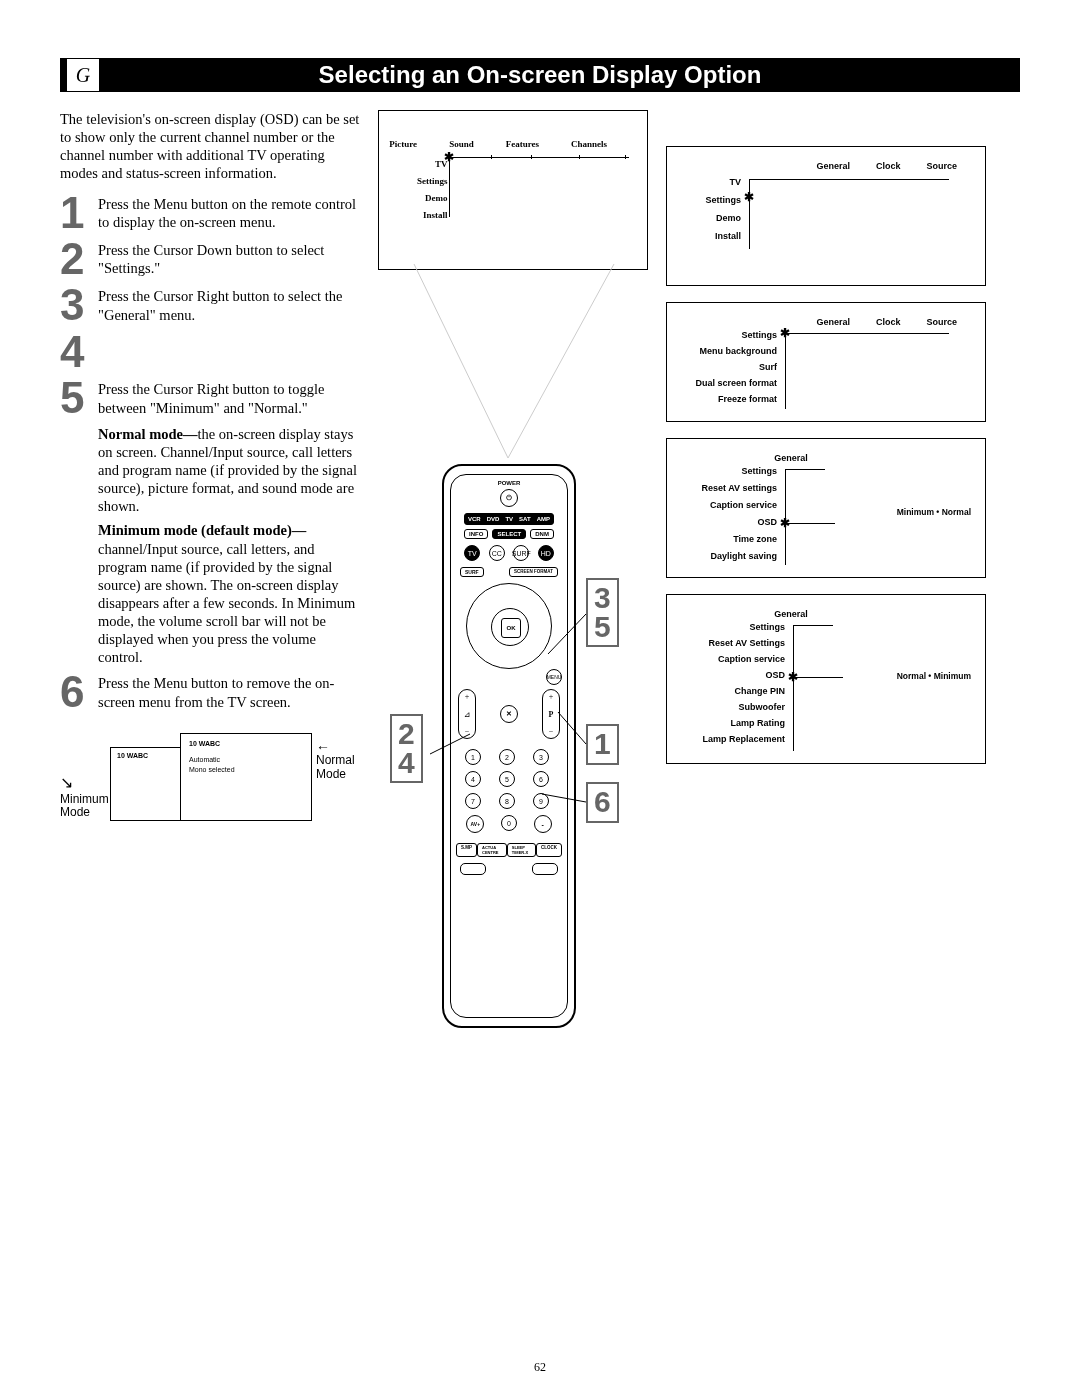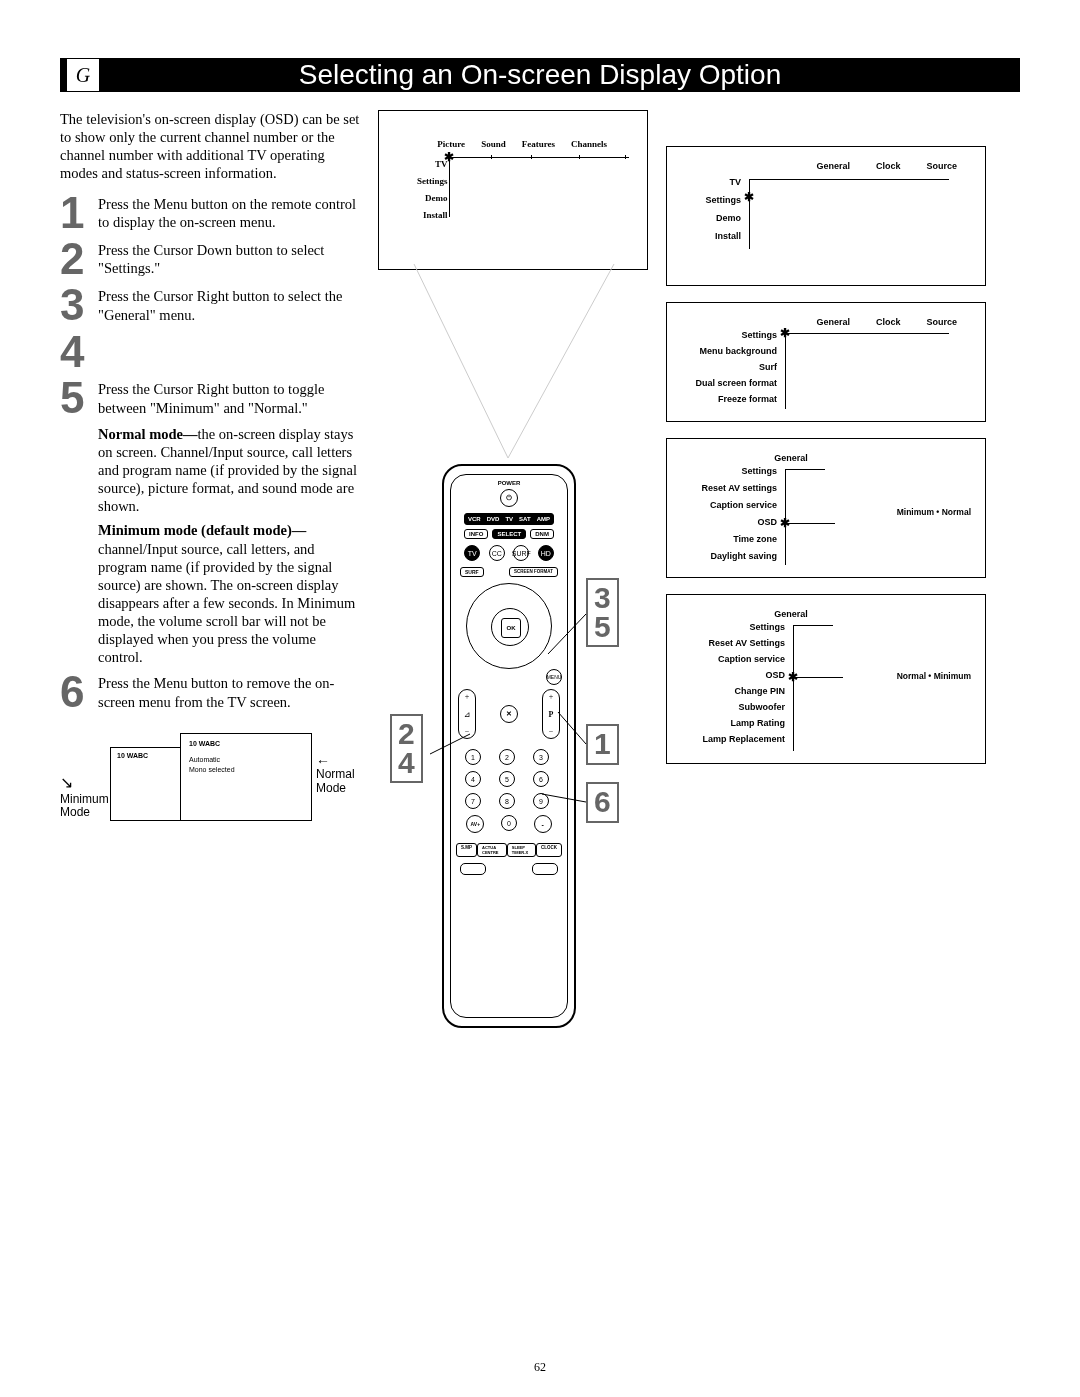--- a/index.html
+++ b/index.html
@@ -37,22 +37,22 @@
     font-style: italic;
     font-family: Georgia, serif;
     font-size: 20px;
     border: 1px solid #000;
     box-sizing: border-box;
   }
   .header-title {
     flex: 1;
     text-align: center;
     font-family: Arial, Helvetica, sans-serif;
-    font-weight: normal;
-    font-size: 28px;
+    font-weight: bold;
+    font-size: 24px;
     padding-right: 40px;
   }
   .columns {
     display: flex;
     gap: 18px;
   }
   .col-left {
     width: 300px;
     font-size: 14.5px;
     line-height: 1.25;
@@ -98,21 +98,21 @@
     box-sizing: border-box;
     font-size: 9px;
     font-weight: bold;
   }
   .menu-top {
     height: 160px;
     padding: 28px 20px 10px 20px;
   }
   .md-row-top {
     display: flex;
-    gap: 16px;
+    gap: 32px;
     justify-content: flex-end;
     margin-right: 20px;
   }
   .md-col-left {
     position: absolute;
     left: 38px;
     top: 45px;
     text-align: right;
     line-height: 17px;
   }
@@ -277,21 +277,21 @@
         </div>
         <div class="ex-box" style="left:120px;top:0px;width:130px;height:86px;">
           <span class="ch" style="left:8px;top:6px;">10  WABC</span>
           <span class="ch" style="left:8px;top:22px;font-weight:normal;">Automatic</span>
           <span class="ch" style="left:8px;top:32px;font-weight:normal;">Mono selected</span>
         </div>
         <div class="arrow-label" style="left:0px;top:40px;text-align:left;width:50px;">
           <span style="font-size:16px;">↘</span><br>
           <span style="display:block;line-height:1.1;">Minimum Mode</span>
         </div>
-        <div class="arrow-label" style="left:256px;top:18px;">
+        <div class="arrow-label" style="left:256px;top:4px;">
           <span style="font-size:14px;">←</span>
           <span style="display:inline-block;vertical-align:top;line-height:1.1;">Normal Mode</span>
         </div>
       </div>
     </div>
 
     <div class="col-mid">
       <div class="menu-diagram menu-top">
         <div class="md-row-top">
           <span>Picture</span>

